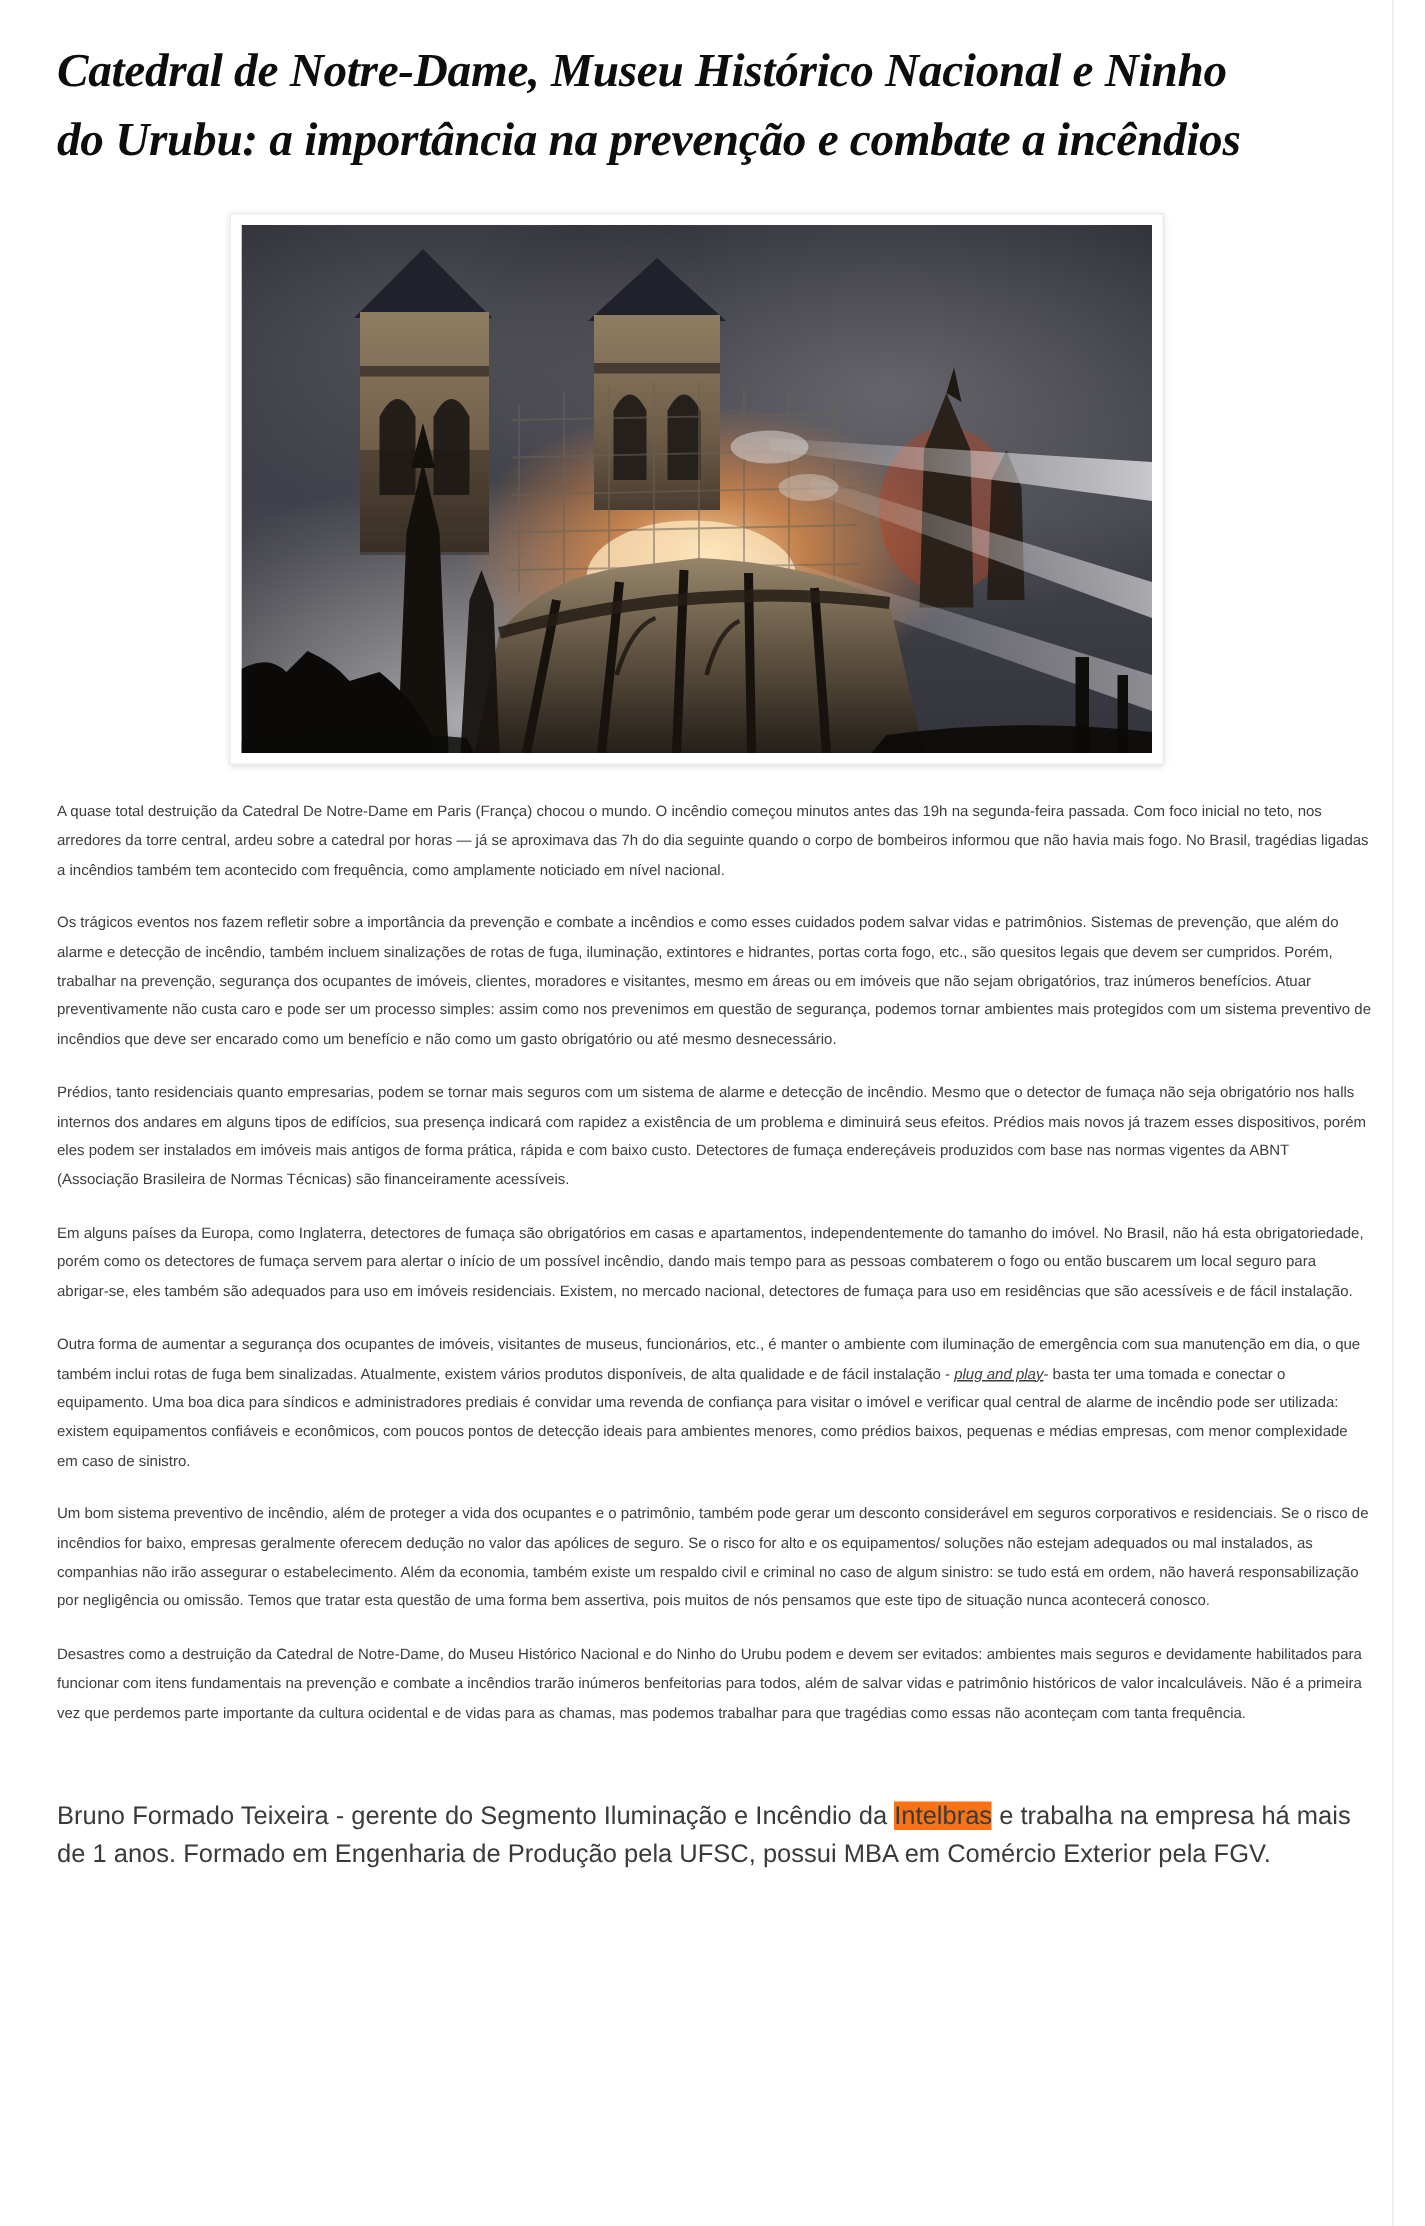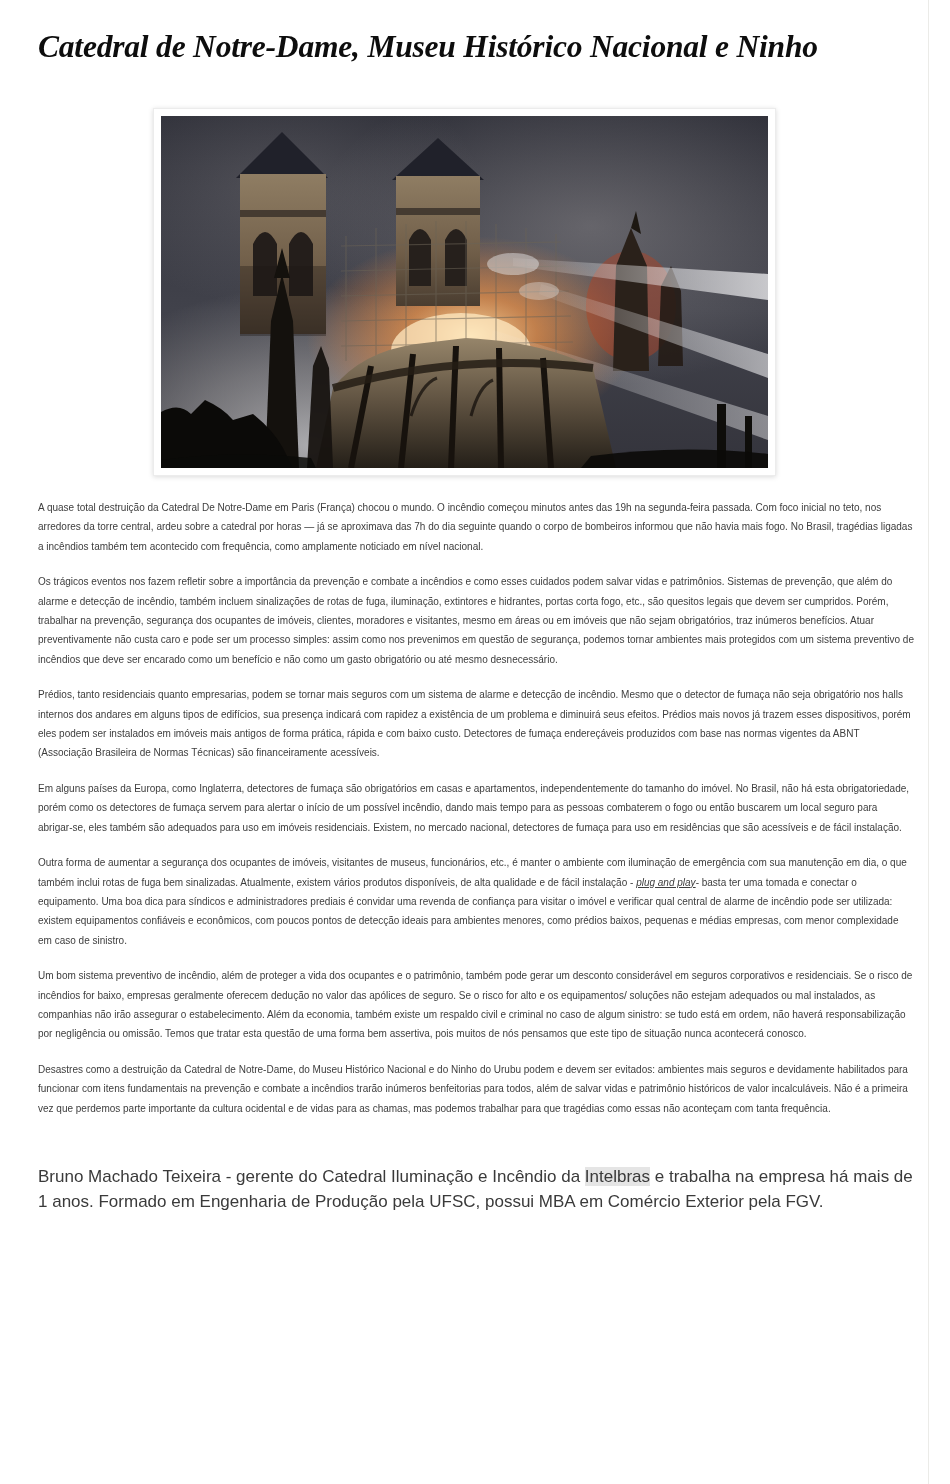--- a/index.html
+++ b/index.html
@@ -12,21 +12,21 @@
     overflow: hidden;
     font-family: "Liberation Sans", sans-serif;
   }
   .content {
     width: 929px;
     height: 1484px;
     border-right: 1px solid #ebebe8;
     padding-top: 24px;
   }
   .article-title {
-    margin: 0 0 38px 38px;
+    margin: 0 0 26px 38px;
     width: 880px;
     font-family: "Liberation Serif", "DejaVu Serif", serif;
     font-style: italic;
     font-weight: 700;
     font-size: 31.5px;
     line-height: 46px;
     letter-spacing: -0.2px;
     color: #0d0d0d;
   }
   .title-line { white-space: nowrap; }
@@ -48,30 +48,31 @@
   }
   .article-body p { margin: 0 0 16px 0; }
   .italic { font-style: italic; text-decoration: underline; }
   .author-footer {
     margin: 46px 0 0 38px;
     width: 880px;
     font-size: 17px;
     line-height: 25px;
     color: #3a3a3a;
   }
-  .hl { background: #e5e5e5; }
+  .hl { background: #f97316; }
 </style>
 </head>
 <body>
 
 <div class="page">
   <div class="content">
 
     <h1 class="article-title">
       <div class="title-line">Catedral de Notre-Dame, Museu Histórico Nacional e Ninho</div>
+      <div class="title-line">do Urubu: a importância na prevenção e combate a incêndios</div>
     </h1>
 
     <figure class="photo-frame" style="margin-top:0;">
       <svg width="607" height="352" viewBox="0 0 607 352" role="img">
         <defs>
           <linearGradient id="sky" x1="0" y1="0" x2="0" y2="1">
             <stop offset="0" stop-color="#2e2f38"></stop>
             <stop offset="0.55" stop-color="#41424b"></stop>
             <stop offset="1" stop-color="#34343c"></stop>
           </linearGradient>
@@ -197,17 +198,17 @@
       <p>A quase total destruição da Catedral De Notre-Dame em Paris (França) chocou o mundo. O incêndio começou minutos antes das 19h na segunda-feira passada. Com foco inicial no teto, nos arredores da torre central, ardeu sobre a catedral por horas — já se aproximava das 7h do dia seguinte quando o corpo de bombeiros informou que não havia mais fogo. No Brasil, tragédias ligadas a incêndios também tem acontecido com frequência, como amplamente noticiado em nível nacional.</p>
       <p>Os trágicos eventos nos fazem refletir sobre a importância da prevenção e combate a incêndios e como esses cuidados podem salvar vidas e patrimônios. Sistemas de prevenção, que além do alarme e detecção de incêndio, também incluem sinalizações de rotas de fuga, iluminação, extintores e hidrantes, portas corta fogo, etc., são quesitos legais que devem ser cumpridos. Porém, trabalhar na prevenção, segurança dos ocupantes de imóveis, clientes, moradores e visitantes, mesmo em áreas ou em imóveis que não sejam obrigatórios, traz inúmeros benefícios. Atuar preventivamente não custa caro e pode ser um processo simples: assim como nos prevenimos em questão de segurança, podemos tornar ambientes mais protegidos com um sistema preventivo de incêndios que deve ser encarado como um benefício e não como um gasto obrigatório ou até mesmo desnecessário.</p>
       <p>Prédios, tanto residenciais quanto empresarias, podem se tornar mais seguros com um sistema de alarme e detecção de incêndio. Mesmo que o detector de fumaça não seja obrigatório nos halls internos dos andares em alguns tipos de edifícios, sua presença indicará com rapidez a existência de um problema e diminuirá seus efeitos. Prédios mais novos já trazem esses dispositivos, porém eles podem ser instalados em imóveis mais antigos de forma prática, rápida e com baixo custo. Detectores de fumaça endereçáveis produzidos com base nas normas vigentes da ABNT (Associação Brasileira de Normas Técnicas) são financeiramente acessíveis.</p>
       <p>Em alguns países da Europa, como Inglaterra, detectores de fumaça são obrigatórios em casas e apartamentos, independentemente do tamanho do imóvel. No Brasil, não há esta obrigatoriedade, porém como os detectores de fumaça servem para alertar o início de um possível incêndio, dando mais tempo para as pessoas combaterem o fogo ou então buscarem um local seguro para abrigar-se, eles também são adequados para uso em imóveis residenciais. Existem, no mercado nacional, detectores de fumaça para uso em residências que são acessíveis e de fácil instalação.</p>
       <p><span>Outra forma de aumentar a segurança dos ocupantes de imóveis, visitantes de museus, funcionários, etc., é manter o ambiente com iluminação de emergência com sua manutenção em dia, o que também inclui rotas de fuga bem sinalizadas. Atualmente, existem vários produtos disponíveis, de alta qualidade e de fácil instalação - </span><span class="italic">plug and play</span><span>- basta ter uma tomada e conectar o equipamento. Uma boa dica para síndicos e administradores prediais é convidar uma revenda de confiança para visitar o imóvel e verificar qual central de alarme de incêndio pode ser utilizada: existem equipamentos confiáveis e econômicos, com poucos pontos de detecção ideais para ambientes menores, como prédios baixos, pequenas e médias empresas, com menor complexidade em caso de sinistro.</span></p>
       <p>Um bom sistema preventivo de incêndio, além de proteger a vida dos ocupantes e o patrimônio, também pode gerar um desconto considerável em seguros corporativos e residenciais. Se o risco de incêndios for baixo, empresas geralmente oferecem dedução no valor das apólices de seguro. Se o risco for alto e os equipamentos/ soluções não estejam adequados ou mal instalados, as companhias não irão assegurar o estabelecimento. Além da economia, também existe um respaldo civil e criminal no caso de algum sinistro: se tudo está em ordem, não haverá responsabilização por negligência ou omissão. Temos que tratar esta questão de uma forma bem assertiva, pois muitos de nós pensamos que este tipo de situação nunca acontecerá conosco.</p>
       <p>Desastres como a destruição da Catedral de Notre-Dame, do Museu Histórico Nacional e do Ninho do Urubu podem e devem ser evitados: ambientes mais seguros e devidamente habilitados para funcionar com itens fundamentais na prevenção e combate a incêndios trarão inúmeros benfeitorias para todos, além de salvar vidas e patrimônio históricos de valor incalculáveis. Não é a primeira vez que perdemos parte importante da cultura ocidental e de vidas para as chamas, mas podemos trabalhar para que tragédias como essas não aconteçam com tanta frequência.</p>
     </div>
 
     <div class="author-footer">
-      <span>Bruno Machado Teixeira - gerente do Catedral Iluminação e Incêndio da </span><span class="hl">Intelbras</span><span> e trabalha na empresa há mais de 1 anos. Formado em Engenharia de Produção pela UFSC, possui MBA em Comércio Exterior pela FGV.</span>
+      <span>Bruno Formado Teixeira - gerente do Segmento Iluminação e Incêndio da </span><span class="hl">Intelbras</span><span> e trabalha na empresa há mais de 1 anos. Formado em Engenharia de Produção pela UFSC, possui MBA em Comércio Exterior pela FGV.</span>
     </div>
 
   </div>
 </div>
 
 </body></html>

